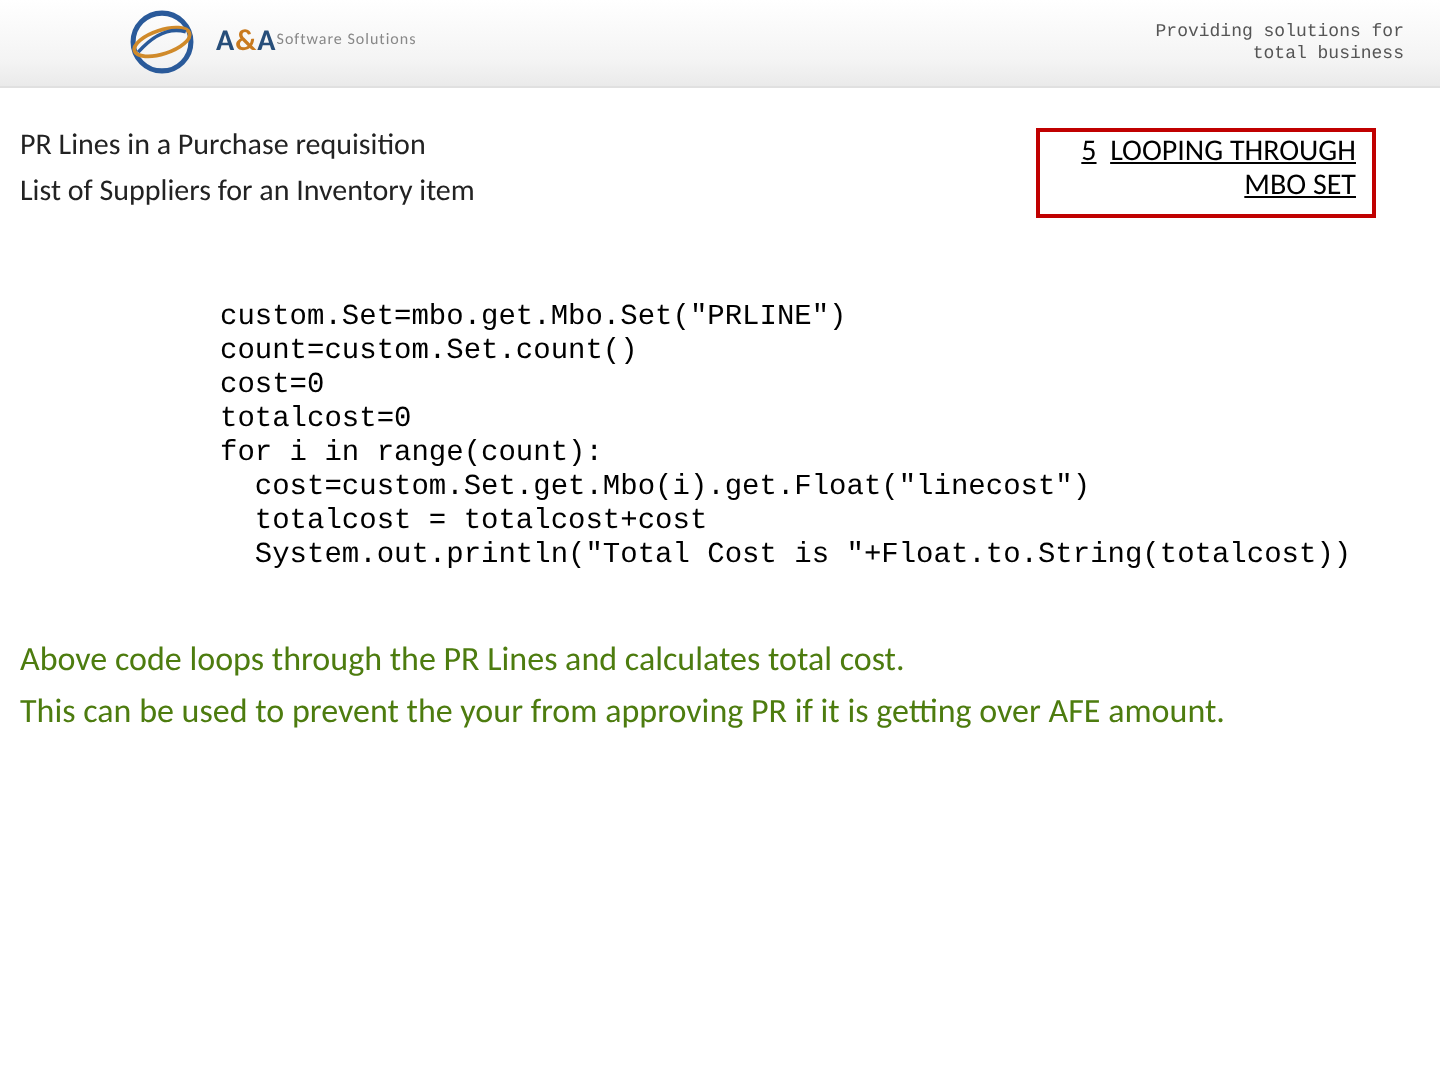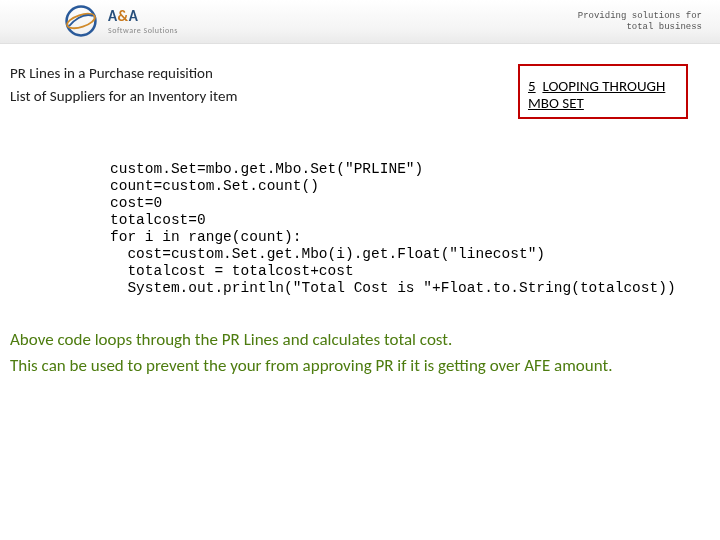--- a/index.html
+++ b/index.html
@@ -25,21 +25,21 @@
     position: absolute;
     left: 64px;
     top: 4px;
     width: 34px;
     height: 34px;
   }
   .logo-mark svg { width: 100%; height: 100%; }
   .brand-text {
     margin-left: 44px;
     display: flex;
-    flex-direction: column;
+    flex-direction: row;
     line-height: 1;
   }
   .brand-name {
     font-size: 15px;
     font-weight: 600;
     color: #274e7a;
     letter-spacing: 0.5px;
   }
   .brand-amp { color: #c97a1e; }
   .brand-sub {
@@ -69,22 +69,22 @@
     align-items: flex-start;
     justify-content: space-between;
   }
   .examples {
     font-size: 15px;
     color: #222;
     line-height: 1.5;
   }
   .callout {
     border: 2px solid #c00000;
-    padding: 12px 8px 4px 8px;
-    text-align: left;
+    padding: 2px 8px 4px 8px;
+    text-align: right;
     font-size: 15px;
     color: #000;
     min-width: 170px;
     line-height: 1.15;
     margin-right: 22px;
     margin-top: 2px;
   }
   .callout-num { text-decoration: underline; }
   .callout-top { text-decoration: underline; }
   .callout-bottom { text-decoration: underline; }

